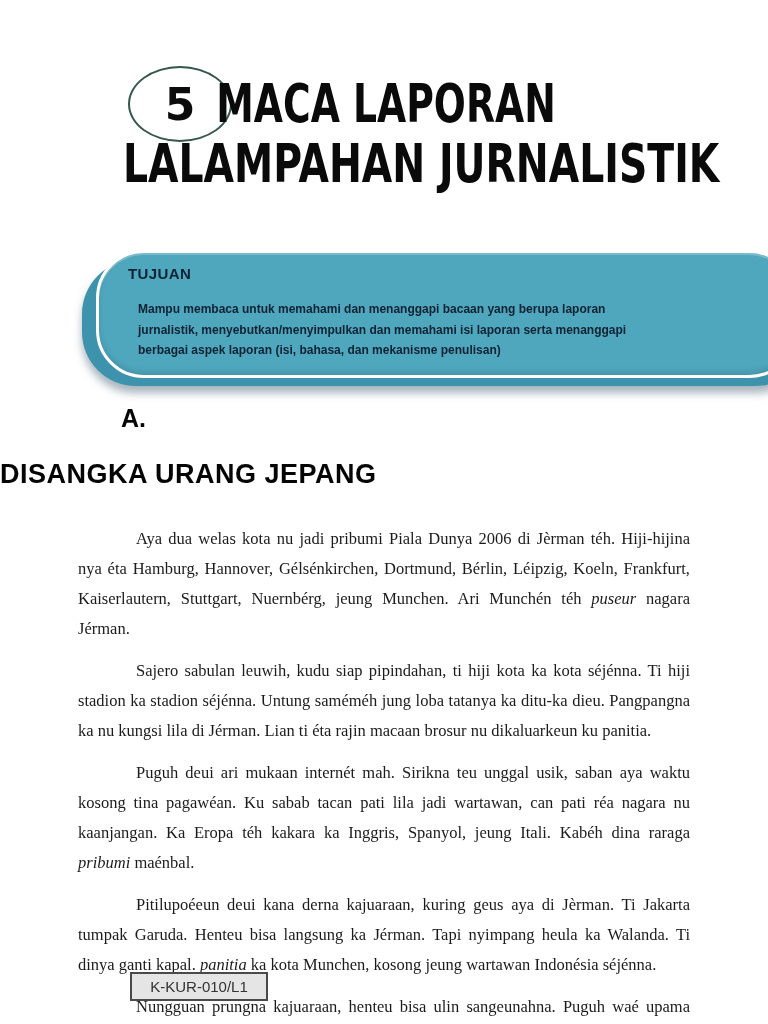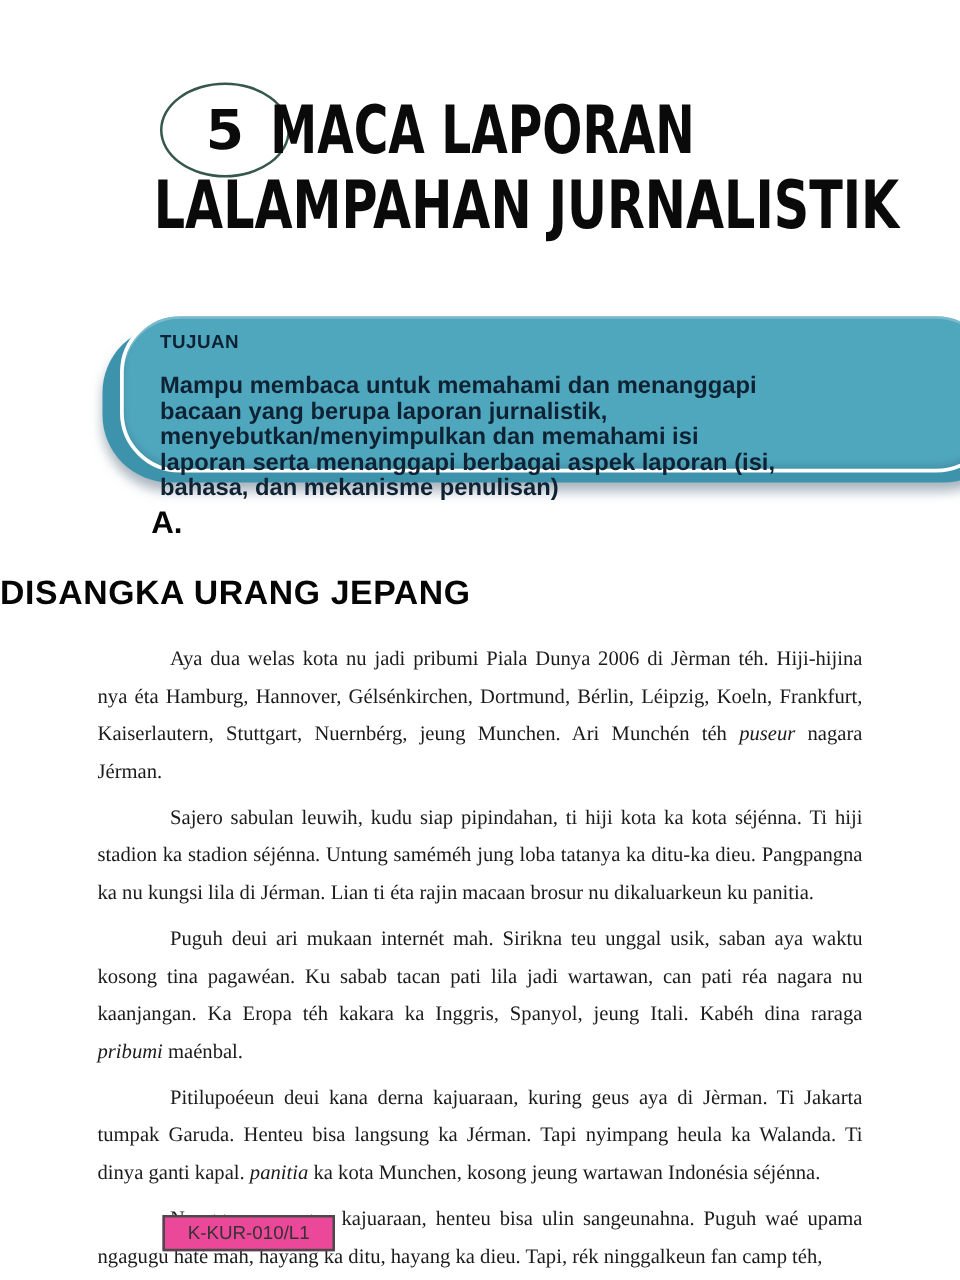--- a/index.html
+++ b/index.html
@@ -66,23 +66,23 @@
     box-shadow: inset 0 2px 0 rgba(255,255,255,0.25), inset 0 -3px 6px rgba(0,0,0,0.12);
   }
   .tujuan-heading {
     font-weight: bold;
     font-size: 15px;
     letter-spacing: 0.4px;
     margin-top: 4px;
   }
   .tujuan-body {
     font-weight: bold;
-    font-size: 19px;
+    font-size: 12px;
     line-height: 20.5px;
-    margin: 17px 0 0 0;
+    margin: 17px 0 0 10px;
     width: 502px;
   }
 
   
   .section-heading {
     position: absolute;
     left: 121px; top: 404px;
     display: flex;
     font-weight: bold;
     font-size: 25px;
@@ -106,32 +106,32 @@
   .article-body {
     position: absolute;
     left: 78px; top: 512px;
     width: 612px;
     font-family: "Liberation Serif", serif;
     font-size: 16.5px;
     line-height: 30px;
     text-align: justify;
     color: #1b1b1b;
   }
-  .article-body p { margin: 0 0 7px 0; text-indent: 58px; }
+  .article-body p { margin: 12px 0 7px 0; text-indent: 58px; }
 
   
   .footer-code {
     position: absolute;
     left: 130px; top: 972px;
     width: 138px; height: 29px;
     border: 2px solid #4a4a4a;
     display: flex; align-items: center; justify-content: center;
     font-size: 15px;
     color: #333333;
-    background: #ec4899;
+    background: #e5e5e5;
   }
 </style>
 </head>
 <body>
 
 <div class="page">
 
   <div class="chapter-circle">
     <span>5</span>
   </div>

